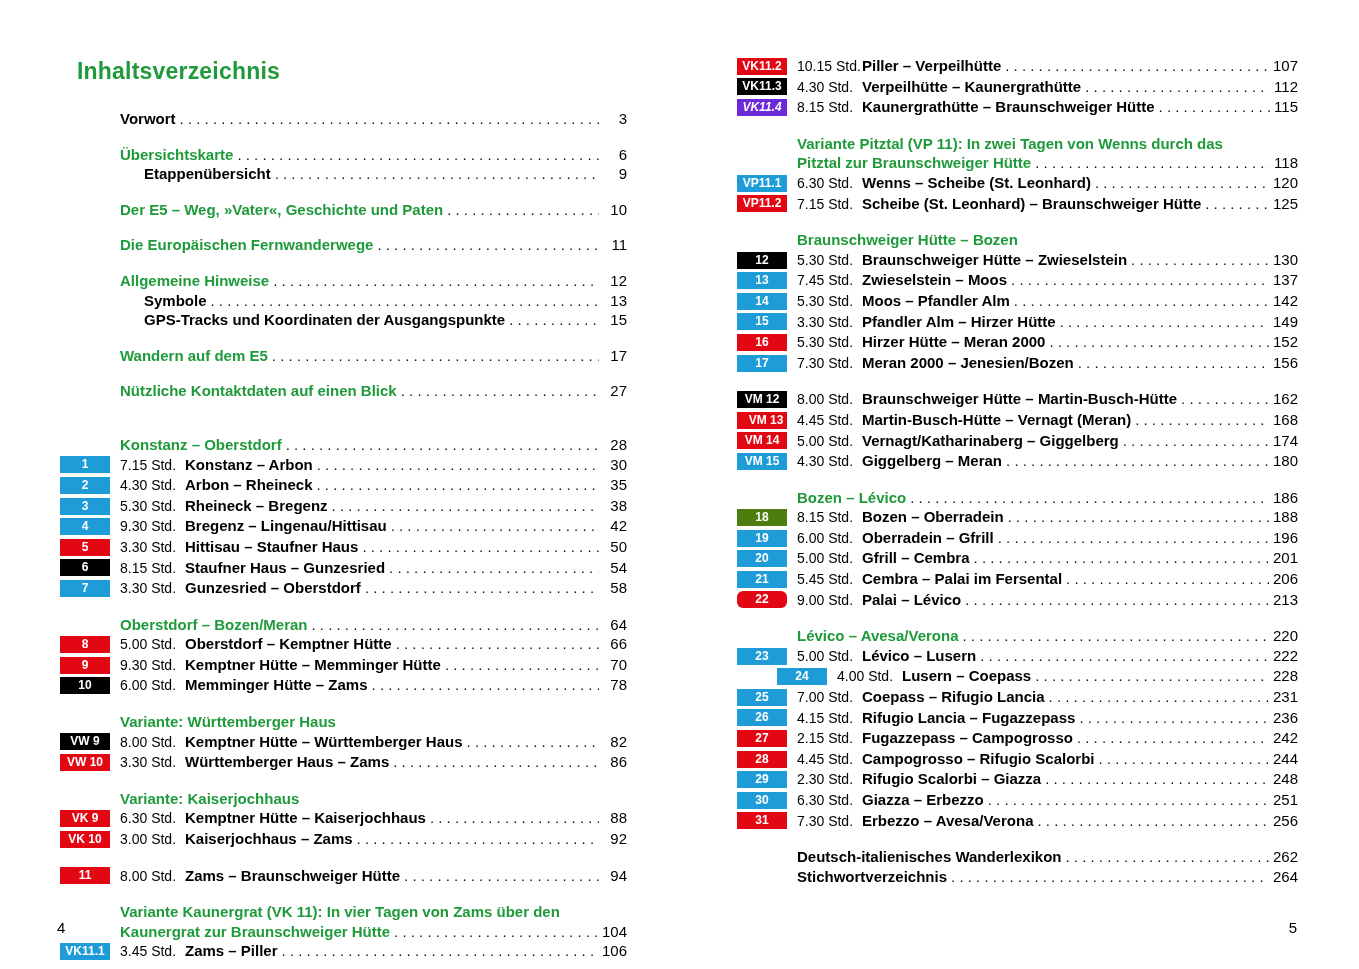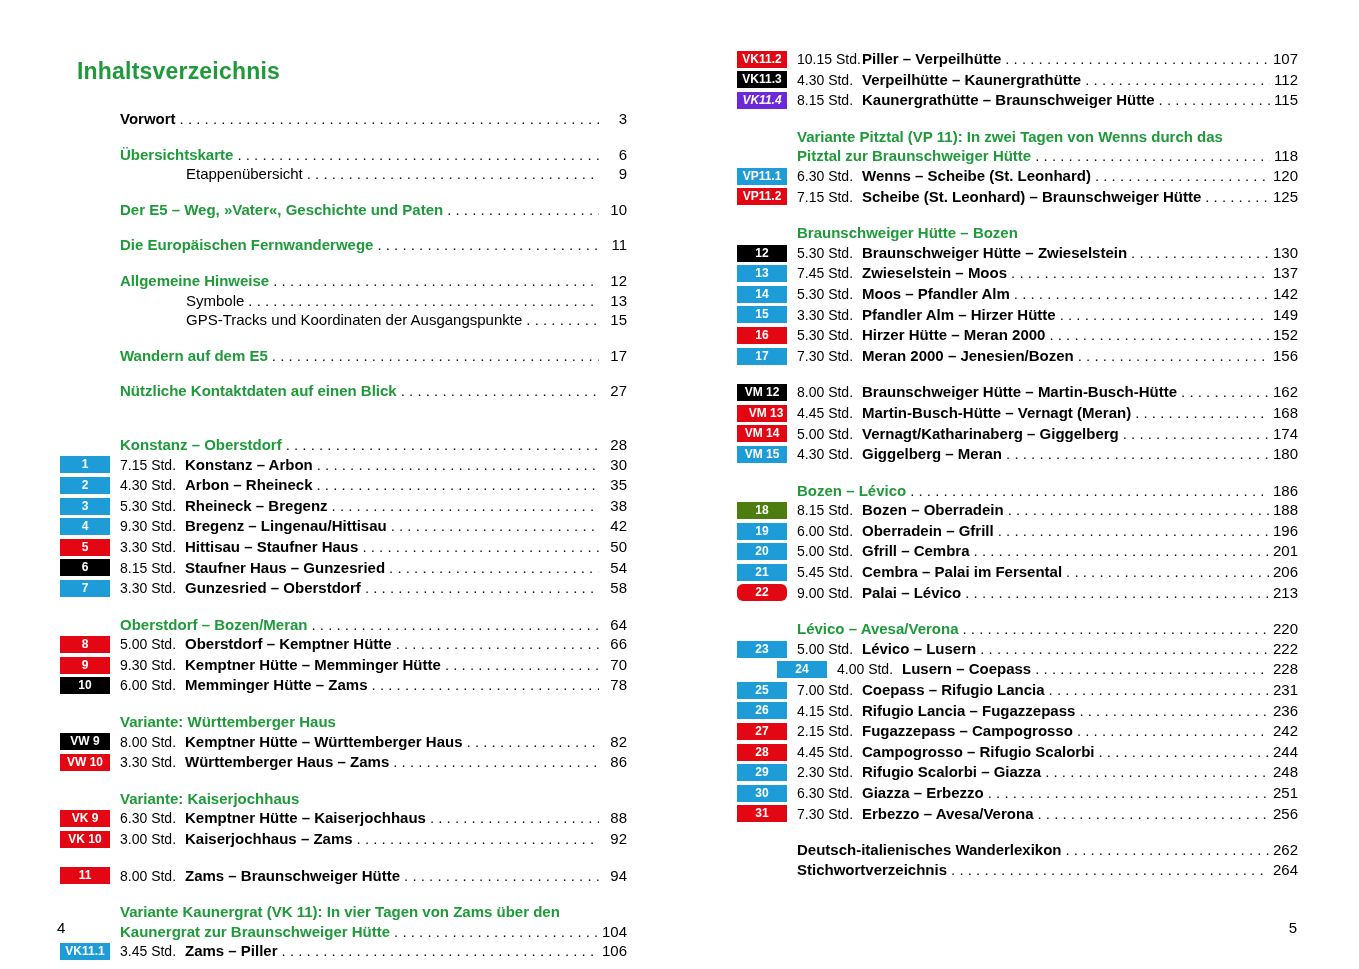--- a/index.html
+++ b/index.html
@@ -8,21 +8,21 @@
   body {
     width: 1359px; height: 969px;
     background: #ffffff;
     font-family: "Liberation Sans", sans-serif;
     color: #000;
     position: relative;
     overflow: hidden;
   }
   .page { position: absolute; }
   #page-left  { left: 60px;  top: 58px; width: 567px; }
-  #page-right { left: 737px; top: 49px; width: 561px; }
+  #page-right { left: 737px; top: 56px; width: 561px; }
 
   .doc-title {
     color: var(--green);
     font-size: 23px;
     font-weight: bold;
     margin: 0 0 24px 17px;
     letter-spacing: 0.2px;
   }
 
   .group { margin-top: 16px; }
@@ -51,21 +51,21 @@
     margin-right: 10px;
   }
   .time {
     flex: 0 0 65px;
     font-size: 14px;
     font-weight: normal;
   }
   .title { flex: 0 0 auto; }
   .row.entry .title { font-weight: bold; }
   .row.plain .title { font-weight: bold; }
-  .row.plain.indent .title { font-weight: normal; margin-left: 42px; }
+  .row.plain.indent .title { font-weight: bold; }
   .row.heading .title { color: var(--green); font-weight: bold; }
 
   .leader {
     flex: 1 1 auto;
     min-width: 0;
     overflow: hidden;
     white-space: nowrap;
     margin: 0 4px 0 4px;
     font-size: 15px;
     font-weight: normal;

